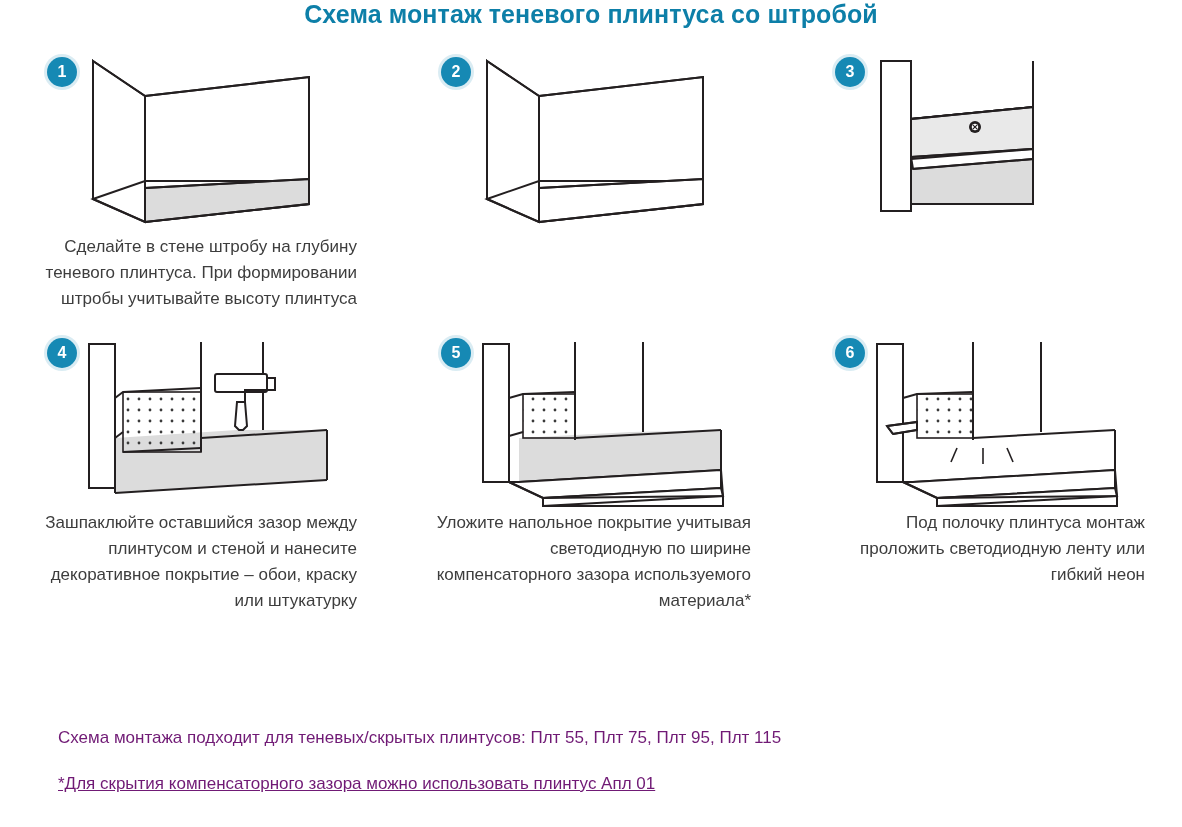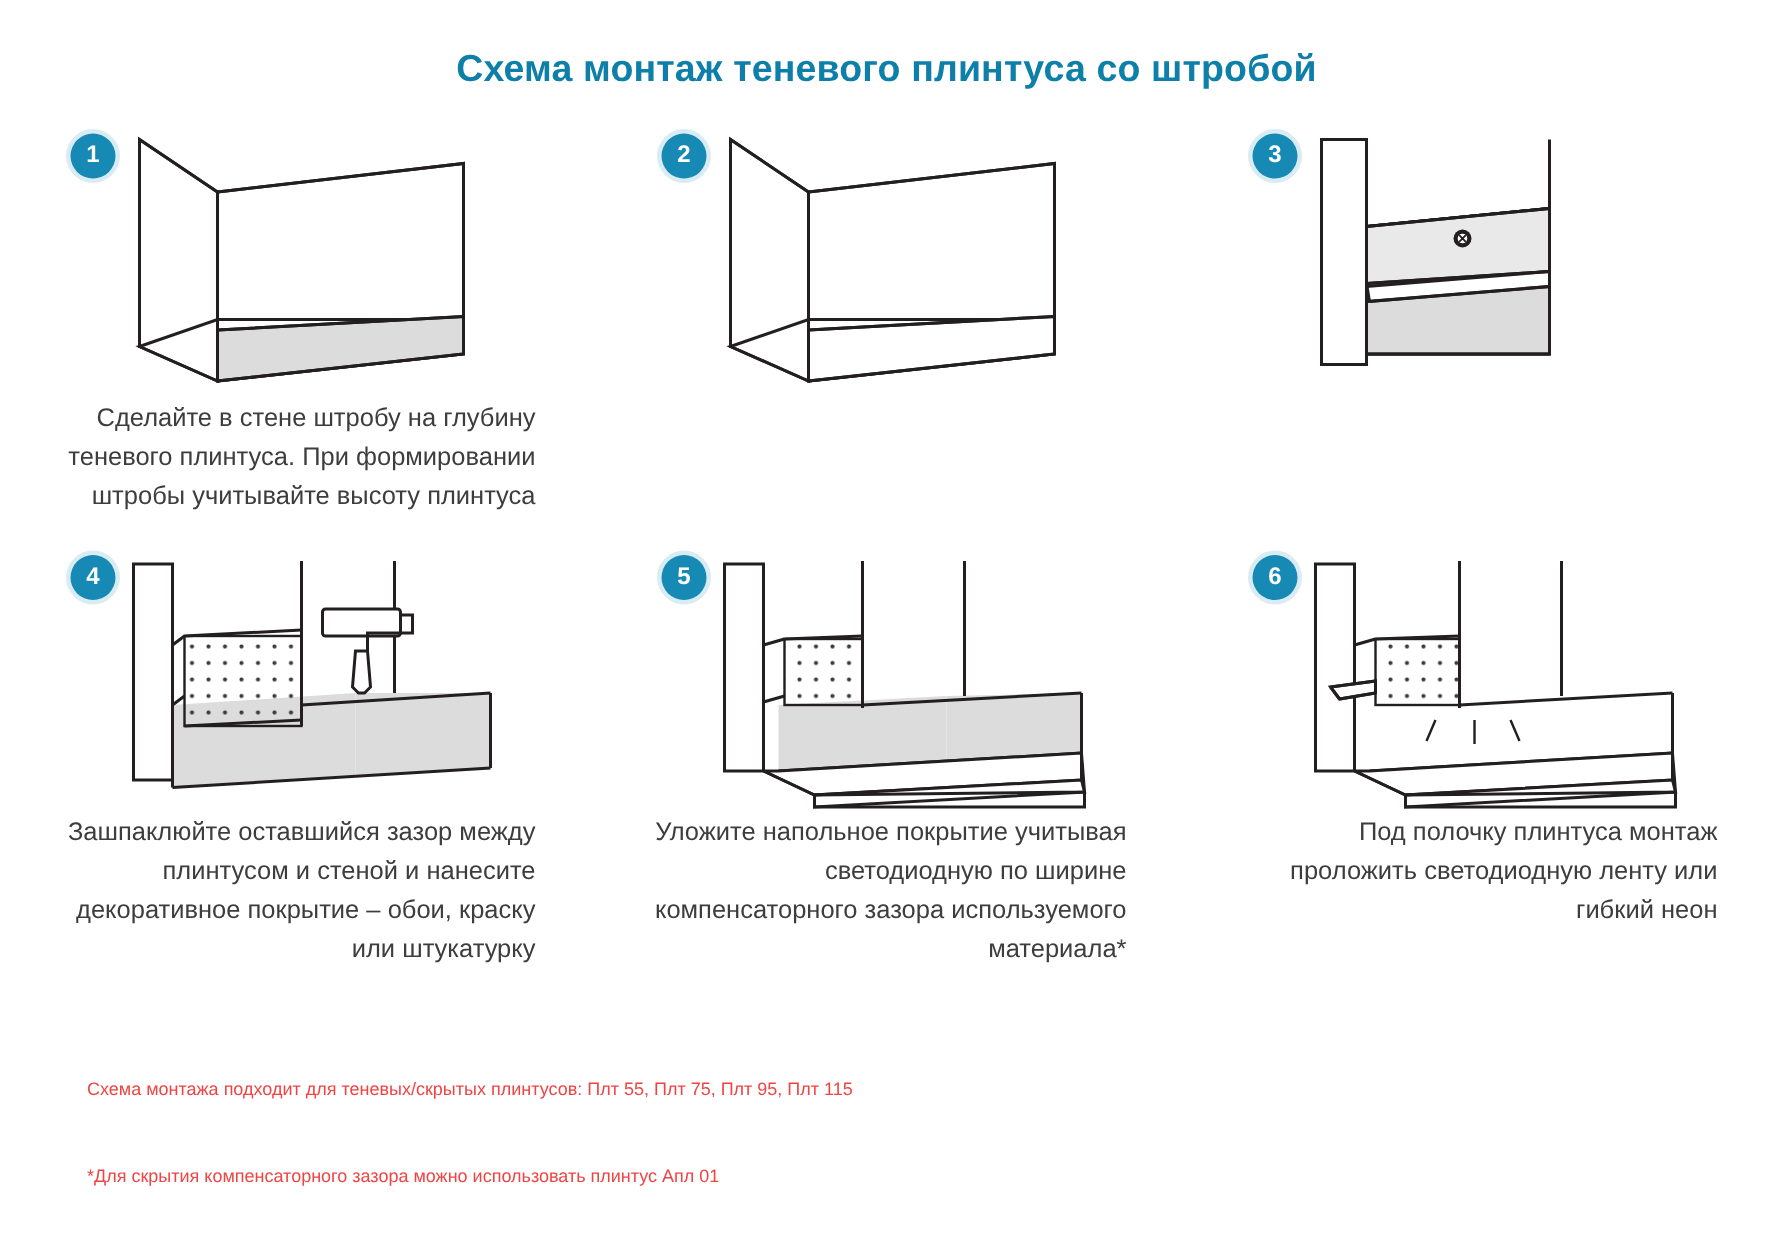--- a/index.html
+++ b/index.html
@@ -21,21 +21,20 @@
     height: 827px;
     box-sizing: border-box;
     position: relative;
   }
   .title {
     text-align: center;
     color: #0d7fa8;
     font-size: 25px;
     font-weight: bold;
     letter-spacing: 0.1px;
-    padding-top: 32px;
     margin: 0;
   }
   .grid {
     margin-top: 20px;
     display: grid;
     grid-template-columns: repeat(3, 1fr);
     grid-template-rows: auto auto;
     column-gap: 0px;
     row-gap: 0px;
   }
@@ -79,25 +78,25 @@
   }
   .row2 .figure-wrap { height: 180px; }
   .row2 { margin-top: 18px; }
   .footer {
     position: absolute;
     left: 58px;
     bottom: 30px;
     width: 1060px;
   }
   .footer-line {
-    font-size: 12px;
-    color: #ef4444;
+    font-size: 17px;
+    color: #701a75;
     line-height: 26px;
   }
-  .footer-line.second { margin-top: 32px; }
+  .footer-line.second { margin-top: 20px; text-decoration: underline; }
   .ln { fill: none; stroke: #231f20; stroke-width: 2; stroke-linejoin: miter; }
   .ln-thin { fill: none; stroke: #231f20; stroke-width: 1.6; }
   .fill-grey { fill: #dcdcdc; stroke: #231f20; stroke-width: 2; }
   .fill-white { fill: #ffffff; stroke: #231f20; stroke-width: 2; }
   .fill-lgrey { fill: #e9e9e9; stroke: #231f20; stroke-width: 2; }
   .no-stroke { stroke: none; }
 </style>
 </head>
 <body>
 

